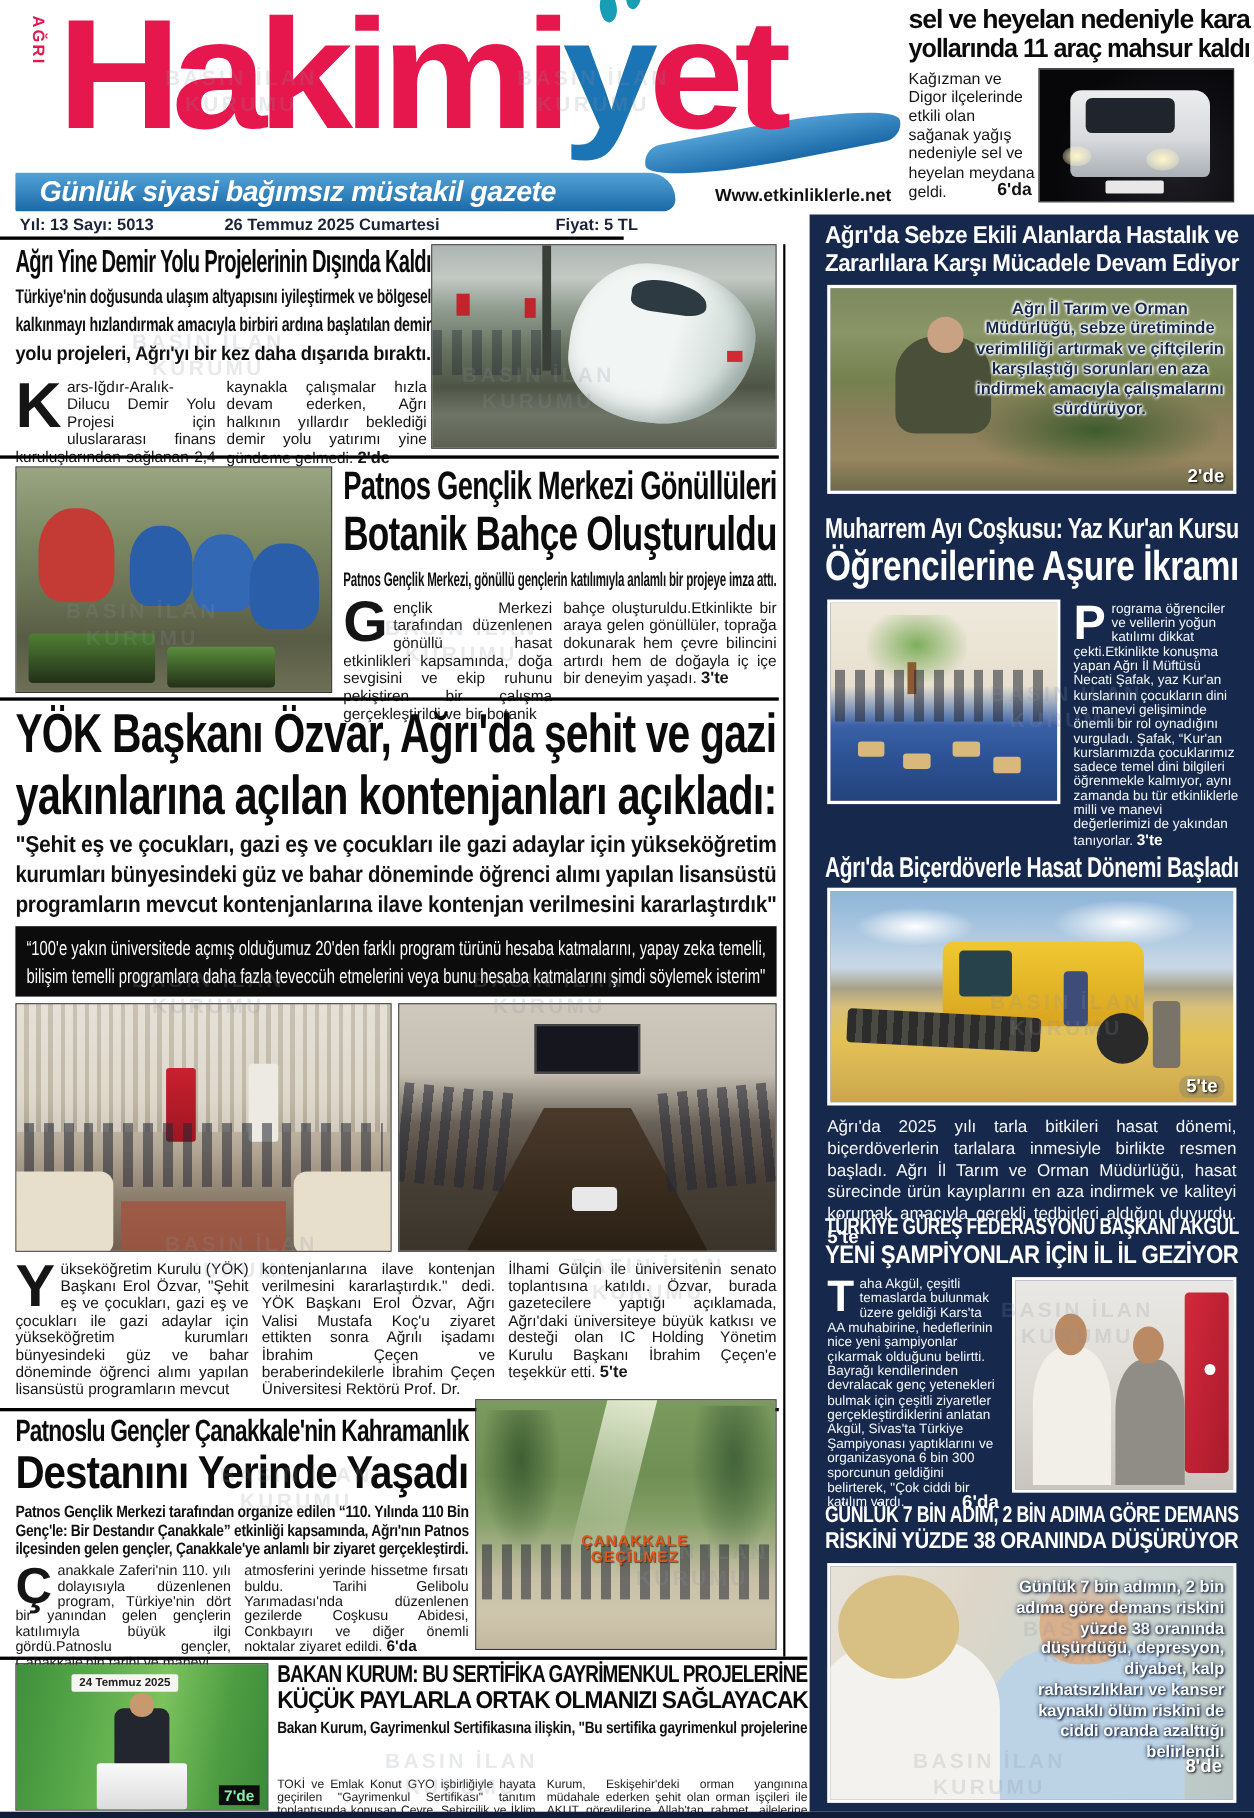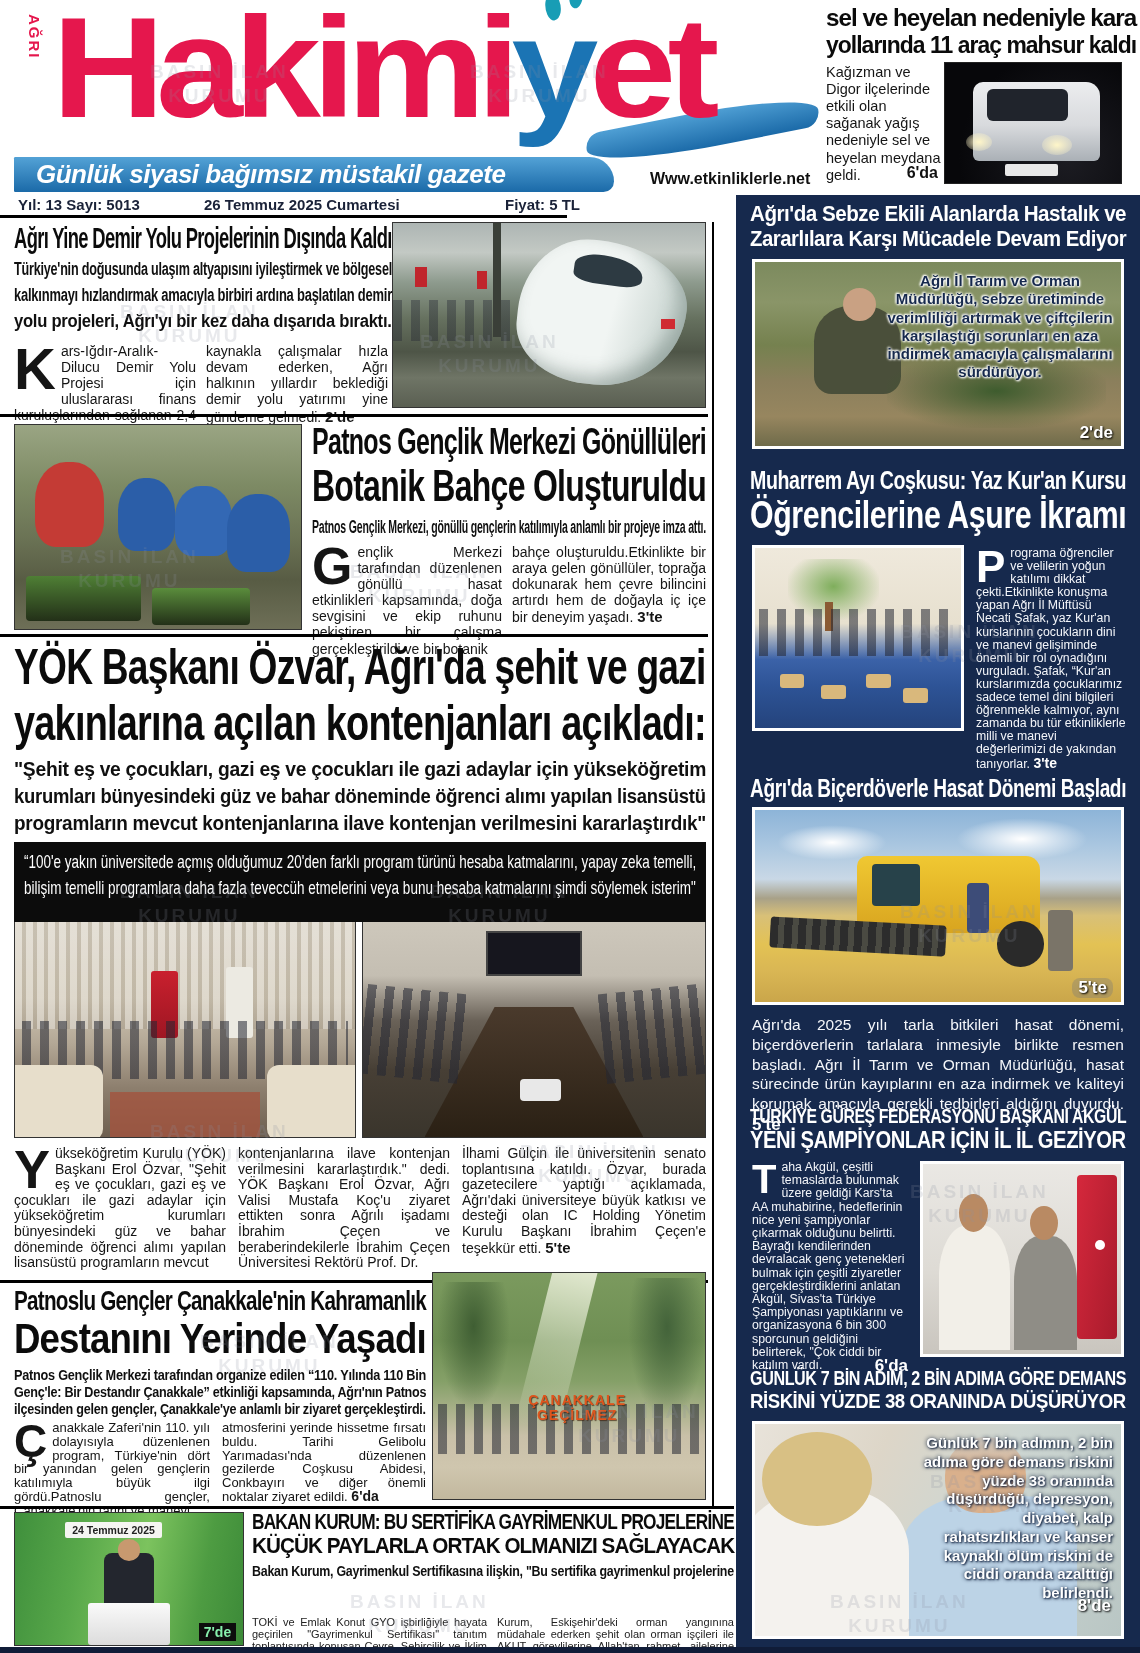--- a/index.html
+++ b/index.html
@@ -140,21 +140,21 @@
   <div class="abs" style="left:14px; top:698px; width:692px; height:54px;">
     <span class="fit hl" style="font-size: 50px; transform: scaleX(0.757112);">yakınlarına açılan kontenjanları açıkladı:</span></div>
 
   <div class="abs" style="left:14px; top:758px; width:692px; height:27px;">
     <span class="fit subline" style="font-size: 21px; transform: scaleX(0.917772);">"Şehit eş ve çocukları, gazi eş ve çocukları ile gazi adaylar için yükseköğretim</span></div>
   <div class="abs" style="left:14px; top:785px; width:692px; height:27px;">
     <span class="fit subline" style="font-size: 21px; transform: scaleX(0.878173);">kurumları bünyesindeki güz ve bahar döneminde öğrenci alımı yapılan lisansüstü</span></div>
   <div class="abs" style="left:14px; top:812px; width:692px; height:27px;">
     <span class="fit subline" style="font-size: 21px; transform: scaleX(0.902216);">programların mevcut kontenjanlarına ilave kontenjan verilmesini kararlaştırdık"</span></div>
 
-  <div class="abs" style="left:14px; top:842px; width:692px; height:80px; background:#0c0c0c; z-index:2;">
+  <div class="abs" style="left:14px; top:842px; width:692px; height:64px; background:#0c0c0c; z-index:2;">
     <div class="abs" style="left:10px; top:9px; width:672px; height:24px;">
       <span class="fit" style="font-size: 18.5px; color: rgb(255, 255, 255); font-weight: 400; transform: scaleX(0.72885);">“100'e yakın üniversitede açmış olduğumuz 20'den farklı program türünü hesaba katmalarını, yapay zeka temelli,</span></div>
     <div class="abs" style="left:10px; top:35px; width:672px; height:24px;">
       <span class="fit" style="font-size: 18.5px; color: rgb(255, 255, 255); font-weight: 400; transform: scaleX(0.729642);">bilişim temelli programlara daha fazla teveccüh etmelerini veya bunu hesaba katmalarını şimdi söylemek isterim"</span></div>
   </div>
 
   <div class="photo" style="left:14px; top:912px; width:342px; height:226px; border:1px solid #333;
               background:linear-gradient(180deg,#d9d2c4 0%,#cfc6b4 38%,#b4a896 58%,#8d7f6e 78%,#6e5f50 100%);">
     <div class="abs" style="left:0; top:0; width:100%; height:52%; background:repeating-linear-gradient(90deg, rgba(255,255,255,.55) 0 7px, rgba(120,110,95,.28) 7px 11px); opacity:.6;"></div>
     <div class="abs" style="left:40%; top:26%; width:8%; height:30%; background:linear-gradient(180deg,#c9202e,#9e1623); border-radius:3px;"></div>

